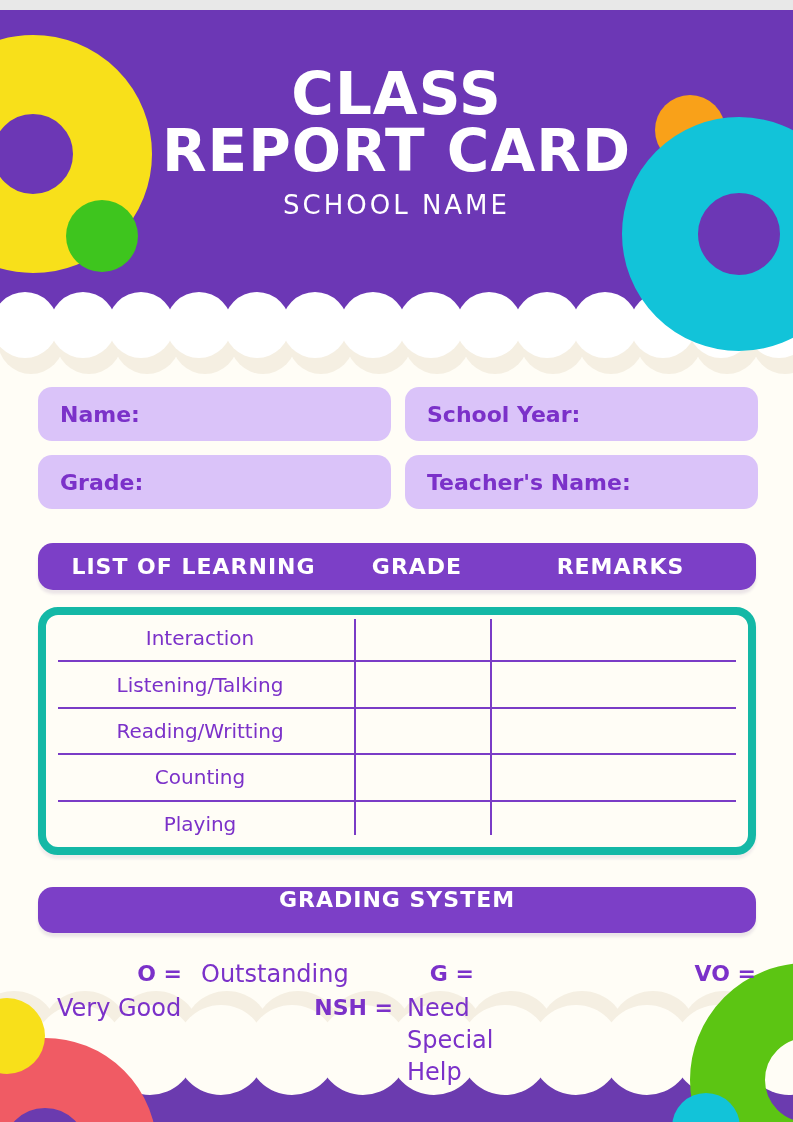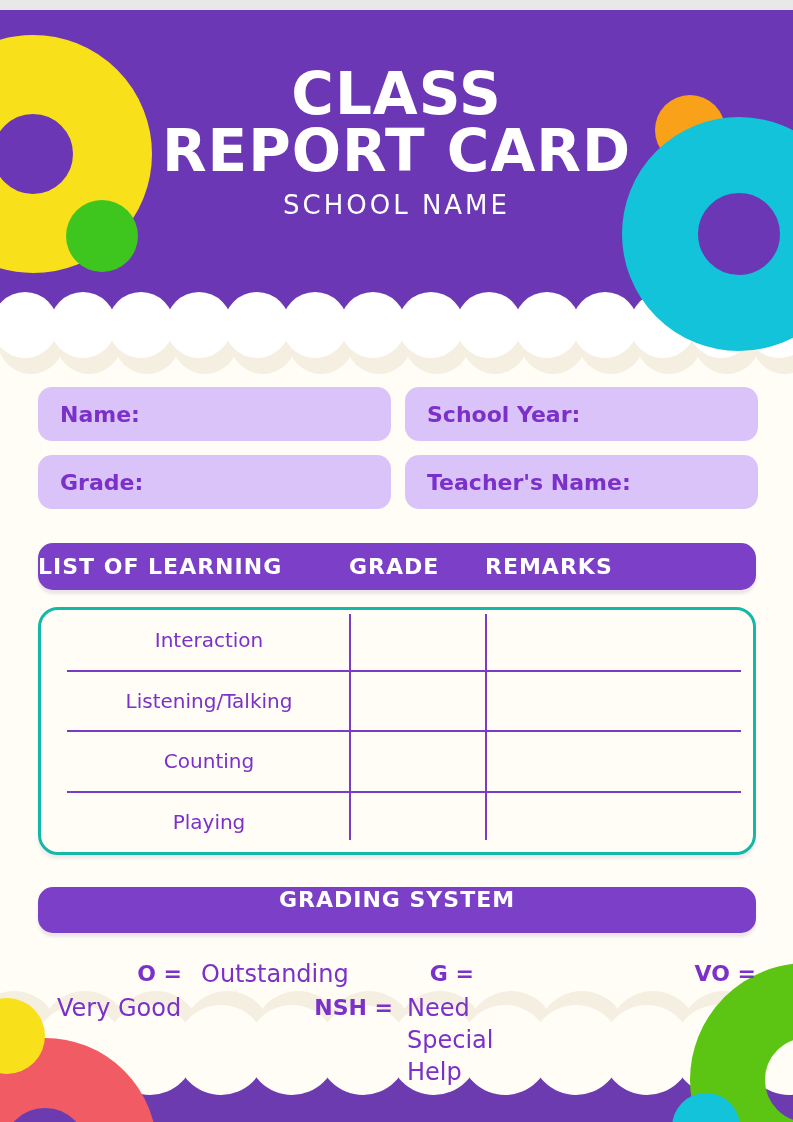--- a/index.html
+++ b/index.html
@@ -42,27 +42,27 @@
 
   
   .fields{position:absolute;left:38px;top:377px;width:718px;display:grid;
     grid-template-columns:353px 353px;column-gap:12px;row-gap:14px;z-index:6;gap:14px;}
   .field{height:54px;background:#DAC3F9;border-radius:14px;display:flex;align-items:center;
     padding-left:22px;box-sizing:border-box;color:#7B31C9;font-size:22px;font-weight:bold;}
 
   
   .thead-bar{position:absolute;left:38px;top:533px;width:718px;height:47px;background:#7C3FC7;
     border-radius:15px;display:grid;grid-template-columns:311px 136px 271px;align-items:center;
-    color:#FFFFFF;font-size:22px;font-weight:bold;letter-spacing:1px;text-align:left;z-index:6;
+    color:#FFFFFF;font-size:22px;font-weight:bold;letter-spacing:1px;text-align:center;z-index:6;
     box-shadow:0 4px 3px rgba(60,20,110,0.10);}
 
   
-  .table{position:absolute;left:38px;top:597px;width:718px;height:248px;border:3px solid #14b8a6;
+  .table{position:absolute;left:38px;top:597px;width:718px;height:248px;border:8px solid #14b8a6;
     border-radius:20px;box-sizing:border-box;z-index:6;display:flex;flex-direction:column;
-    box-shadow:0 4px 3px rgba(60,20,110,0.08);padding-left:14px;}
+    box-shadow:0 4px 3px rgba(60,20,110,0.08);}
   .trow{flex:1;display:flex;align-items:center;position:relative;}
   .trow .subject{width:308px;text-align:center;color:#7B31C9;font-size:20px;}
   .trow .cell-grade{width:136px;}
   .trow .cell-remarks{flex:1;}
   .hsep{position:absolute;left:12px;right:12px;top:-1px;height:2px;background:#7A3CC6;}
   .vline{position:absolute;top:4px;bottom:12px;width:2px;background:#7A3CC6;}
   .v1{left:308px;} .v2{left:444px;}
 
   
   .grading-bar{position:absolute;left:38px;top:877px;width:718px;height:46px;background:#7C3FC7;
@@ -156,20 +156,26 @@
       <span class="cell-remarks"></span>
     </div>
     <div class="trow">
       <div class="hsep"></div>
       <span class="subject">Listening/Talking</span>
       <span class="cell-grade"></span>
       <span class="cell-remarks"></span>
     </div>
     <div class="trow">
       <div class="hsep"></div>
+      <span class="subject">Reading/Writting</span>
+      <span class="cell-grade"></span>
+      <span class="cell-remarks"></span>
+    </div>
+    <div class="trow">
+      <div class="hsep"></div>
       <span class="subject">Counting</span>
       <span class="cell-grade"></span>
       <span class="cell-remarks"></span>
     </div>
     <div class="trow">
       <div class="hsep"></div>
       <span class="subject">Playing</span>
       <span class="cell-grade"></span>
       <span class="cell-remarks"></span>
     </div>

